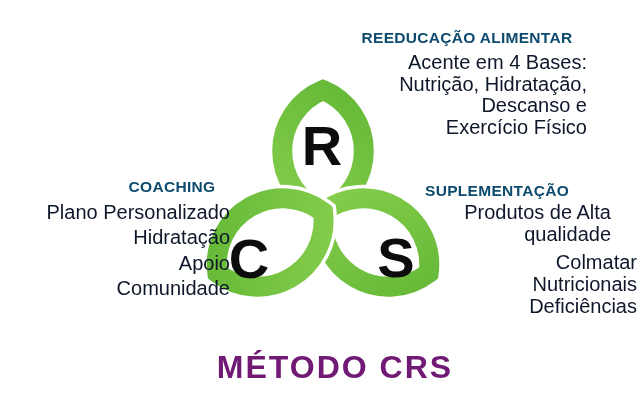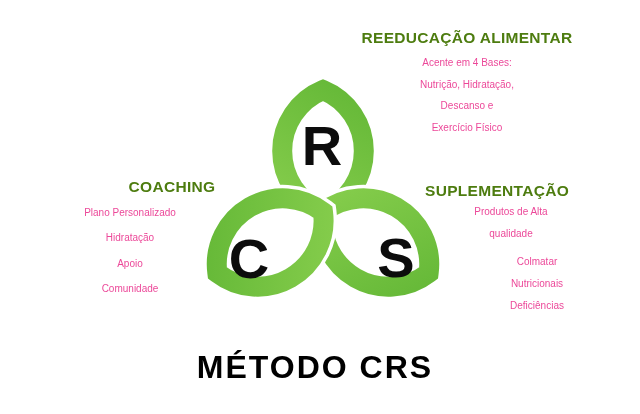--- a/index.html
+++ b/index.html
@@ -33,32 +33,32 @@
   .letter-r { left: 322px; top: 146px; }
   .letter-c { left: 249px; top: 259px; }
   .letter-s { left: 396px; top: 258px; }
 
   .heading {
     position: absolute;
     transform: translate(-50%, -50%);
     font-weight: bold;
     font-size: 15.5px;
     letter-spacing: 0.3px;
-    color: #4d7c0f;
+    color: #0c4a6e;
     white-space: nowrap;
   }
   .heading-reeducacao { left: 467px; top: 38px; }
   .heading-coaching   { left: 172px; top: 187px; }
   .heading-suplementacao { left: 497px; top: 191px; }
 
   .lines {
     position: absolute;
-    text-align: center;
-    font-size: 10px;
-    color: #ec4899;
+    text-align: right;
+    font-size: 20px;
+    color: #0f172a;
   }
   .lines .line { white-space: nowrap; }
 
   .lines-reeducacao {
     left: 347px; top: 52px; width: 240px;
     line-height: 21.5px;
   }
   .lines-coaching {
     left: 30px; top: 200px; width: 200px;
     line-height: 25.3px;
@@ -67,26 +67,26 @@
     left: 411px; top: 201px; width: 200px;
     line-height: 22px;
   }
   .lines-suplementacao-2 {
     left: 437px; top: 251px; width: 200px;
     line-height: 22px;
   }
 
   .main-title {
     position: absolute;
-    left: 315px; top: 367px;
+    left: 335px; top: 367px;
     transform: translate(-50%, -50%);
     font-weight: bold;
     font-size: 32px;
     letter-spacing: 2px;
-    color: #000000;
+    color: #701a75;
     white-space: nowrap;
   }
 </style>
 </head>
 <body>
 
 <div class="canvas">
 
   <svg class="triquetra" viewBox="-180 -165 360 330" width="360" height="330" aria-hidden="true">
     <defs>

